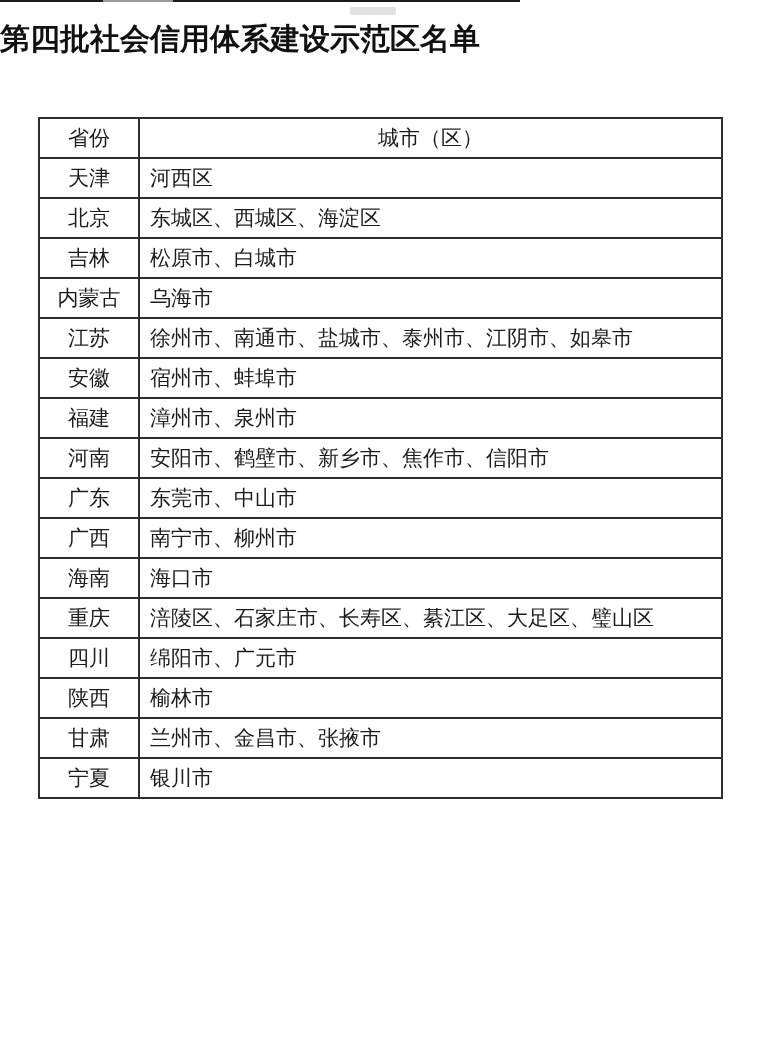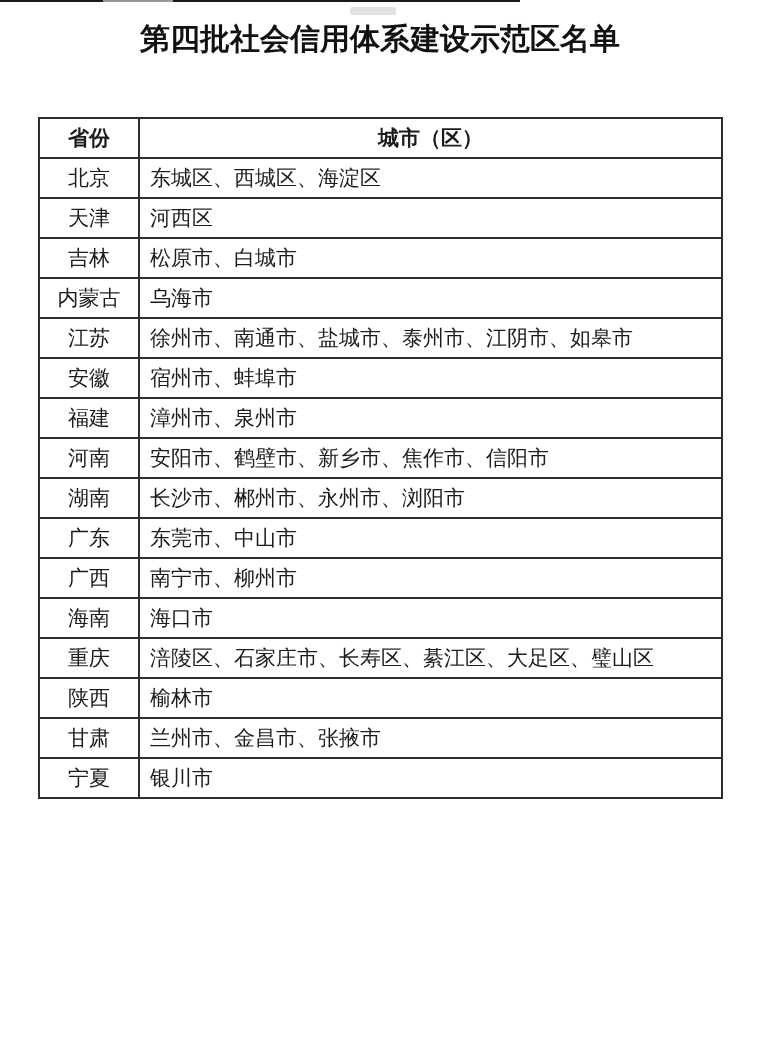--- a/index.html
+++ b/index.html
@@ -28,21 +28,21 @@
     top: 7px;
     width: 46px;
     height: 8px;
     background: #c9c9c9;
     opacity: 0.55;
     border-radius: 2px;
   }
   .doc-title {
     margin: 0;
     padding-top: 16px;
-    text-align: center;
+    text-align: left;
     font-size: 30px;
     line-height: 46px;
     font-weight: bold;
     color: #111111;
   }
   table.zones-table {
     border-collapse: collapse;
     table-layout: fixed;
     width: 685px;
     margin: 55px 0 0 38px;
@@ -52,21 +52,21 @@
   .zones-table td {
     border: 2px solid #2e2e2e;
     font-size: 21px;
     line-height: 38px;
     height: 36px;
     padding: 0;
     vertical-align: middle;
     color: #1c1c1c;
   }
   .zones-table th {
-    font-weight: bold;
+    font-weight: normal;
     text-align: center;
   }
   .zones-table td.col-province {
     text-align: center;
   }
   .zones-table td.col-cities {
     padding: 0 28px 0 10px;
     text-align: left;
   }
   .zones-table tr.tall td {
@@ -89,26 +89,26 @@
     <col>
   </colgroup>
   <thead>
     <tr>
       <th class="col-province">省份</th>
       <th class="col-cities">城市（区）</th>
     </tr>
   </thead>
   <tbody id="table-body">
       <tr>
+        <td class="col-province">天津</td>
+        <td class="col-cities">河西区</td>
+      </tr>
+      <tr>
         <td class="col-province">北京</td>
         <td class="col-cities">东城区、西城区、海淀区</td>
-      </tr>
-      <tr>
-        <td class="col-province">天津</td>
-        <td class="col-cities">河西区</td>
       </tr>
       <tr>
         <td class="col-province">吉林</td>
         <td class="col-cities">松原市、白城市</td>
       </tr>
       <tr>
         <td class="col-province">内蒙古</td>
         <td class="col-cities">乌海市</td>
       </tr>
       <tr>
@@ -121,38 +121,38 @@
       </tr>
       <tr>
         <td class="col-province">福建</td>
         <td class="col-cities">漳州市、泉州市</td>
       </tr>
       <tr>
         <td class="col-province">河南</td>
         <td class="col-cities">安阳市、鹤壁市、新乡市、焦作市、信阳市</td>
       </tr>
       <tr>
-        <td class="col-province">湖南</td>
-        <td class="col-cities">长沙市、郴州市、永州市、浏阳市</td>
-      </tr>
-      <tr>
         <td class="col-province">广东</td>
         <td class="col-cities">东莞市、中山市</td>
       </tr>
       <tr>
         <td class="col-province">广西</td>
         <td class="col-cities">南宁市、柳州市</td>
       </tr>
       <tr>
         <td class="col-province">海南</td>
         <td class="col-cities">海口市</td>
       </tr>
       <tr>
         <td class="col-province">重庆</td>
         <td class="col-cities">涪陵区、石家庄市、长寿区、綦江区、大足区、璧山区</td>
+      </tr>
+      <tr>
+        <td class="col-province">四川</td>
+        <td class="col-cities">绵阳市、广元市</td>
       </tr>
       <tr>
         <td class="col-province">陕西</td>
         <td class="col-cities">榆林市</td>
       </tr>
       <tr>
         <td class="col-province">甘肃</td>
         <td class="col-cities">兰州市、金昌市、张掖市</td>
       </tr>
       <tr>

